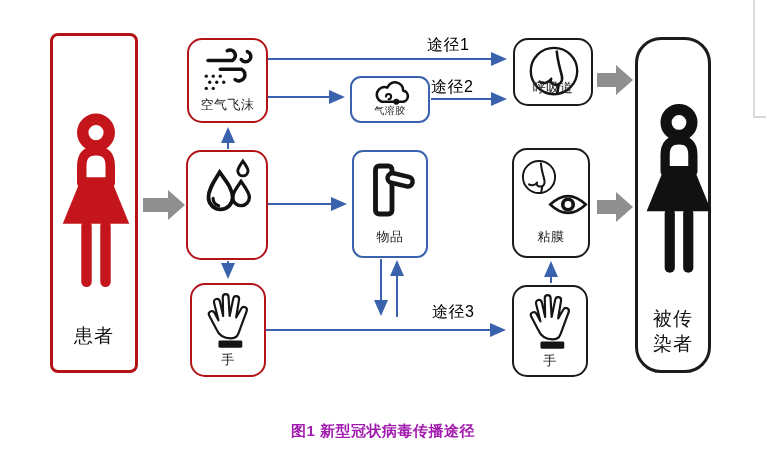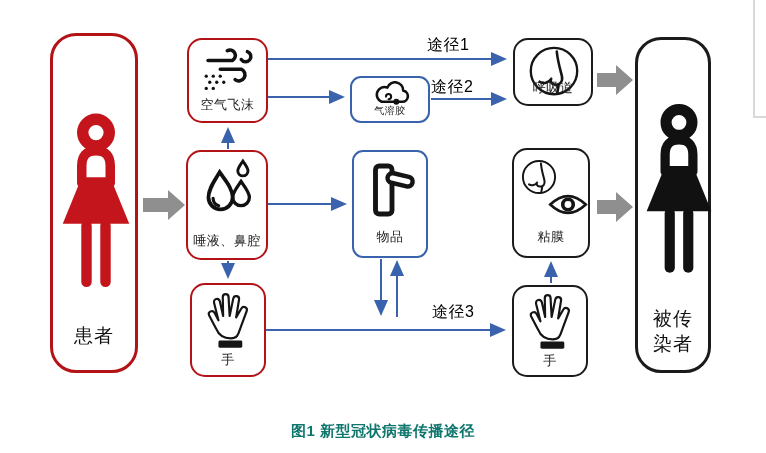--- a/index.html
+++ b/index.html
@@ -1,31 +1,31 @@
 <!DOCTYPE html>
 <html><head>
 <meta charset="utf-8">
 <style>
   html,body{margin:0;padding:0;background:#fff;}
   #canvas{position:relative;width:766px;height:453px;background:#ffffff;overflow:hidden;
           font-family:"Liberation Sans","DejaVu Sans",sans-serif;}
   .card{position:absolute;background:#fff;box-sizing:border-box;}
-  .red-card{border:3px solid #b31317;border-radius:26px;}
+  .red-card{border:3px solid #b31317;border-radius:8px;}
   .red-node{border:2.5px solid #b31317;border-radius:15px;}
   .blue-node{border:2px solid #3b63ad;border-radius:11px;}
   .black-node{border:2.5px solid #1b1b1b;border-radius:15px;}
   .black-card{border:3px solid #1b1b1b;border-radius:26px;}
   .node-label{position:absolute;left:0;right:0;text-align:center;font-size:13px;color:#222;
               letter-spacing:.5px;line-height:1.4;}
   .big-label{position:absolute;left:0;right:0;text-align:center;font-size:19px;color:#111;
              line-height:1.32;letter-spacing:1px;}
   .icon{position:absolute;}
   .route-label{position:absolute;font-size:16px;color:#000000;letter-spacing:.5px;}
   #caption{position:absolute;left:0;top:422px;width:766px;text-align:center;
-           font-size:15px;font-weight:600;color:#0f766e;letter-spacing:.5px;}
+           font-size:15px;font-weight:600;color:#a21caf;letter-spacing:.5px;}
   #arrow-layer{position:absolute;left:0;top:0;width:766px;height:453px;pointer-events:none;}
   .artifact{position:absolute;background:#d9d9d9;}
 </style>
 </head>
 <body>
 
 <div id="canvas">
 
   <div class="card red-card" style="left:50px;top:33px;width:88px;height:340px;">
     <svg class="icon" style="left:5px;top:70px;" width="76" height="190" viewBox="0 0 80 190">
@@ -66,21 +66,20 @@
   <div class="card red-node" style="left:186px;top:150px;width:82px;height:110px;">
     <svg class="icon" style="left:13px;top:6px;" width="54" height="60" viewBox="0 0 58 62">
       <g fill="none" stroke="#111" stroke-linecap="round">
         <path stroke-width="4" d="M20,14 C14,24 8,32 8,41 a13,13 0 0 0 26,0 C34,32 27,24 20,14 Z"></path>
         <path stroke-width="3.4" d="M13,42 a8,8 0 0 0 6,8"></path>
         <path stroke-width="3.6" d="M43,24 c-5,7 -9,12 -9,17 a9,9 0 0 0 18,0 c0,-5 -4,-10 -9,-17 Z"></path>
         <path stroke-width="3.1" d="M45,2 c-3,4.5 -5.5,7.5 -5.5,10.5 a5.5,5.5 0 0 0 11,0 C50.5,9.5 48,6.5 45,2 Z"></path>
       </g>
     </svg>
     <div class="node-label" style="bottom:8px;">
-      <div>唾液、鼻腔</div>
     </div>
   </div>
 
   <div class="card red-node" style="left:190px;top:283px;width:76px;height:94px;">
     <svg class="icon" style="left:12px;top:6px;" width="52" height="60" viewBox="0 0 72 80">
       <path fill="#fff" stroke="#151515" stroke-width="3" stroke-linejoin="round" d="M37,64 C27,64 20.5,60 17,51 L7,32 C5,27 12,24 14.5,28.5 L20,39 L14,15 C12.5,9 20.5,7 22,13 L26.5,33 L26,7 C26,1.5 34,1.5 34,7 L35.5,33 L40.5,9 C41.7,3.5 49.5,5 48.5,10.5 L44.5,35 L51.5,23 C54.5,18 61,21.5 59,26.5 L51,48 C47.5,58 47,64 37,64 Z"></path>
       <rect x="20" y="67" width="33" height="10" rx="2" fill="#151515"></rect>
     </svg>
     <div class="node-label" style="bottom:6px;">手</div>
   </div>

